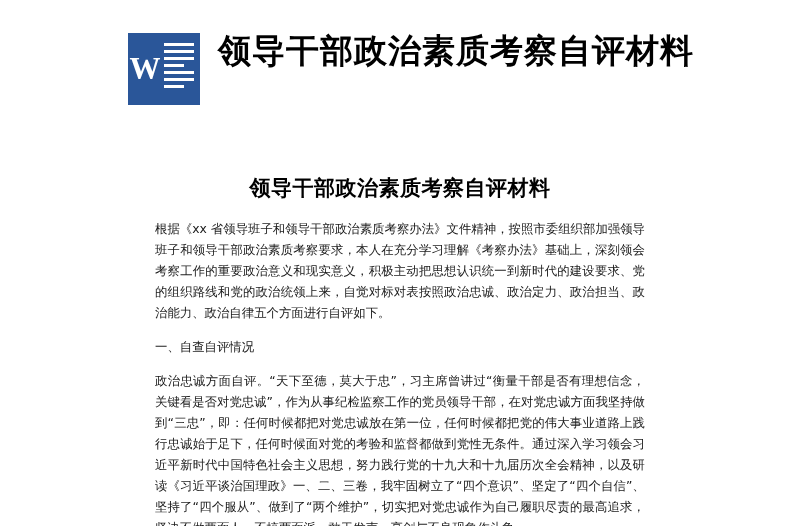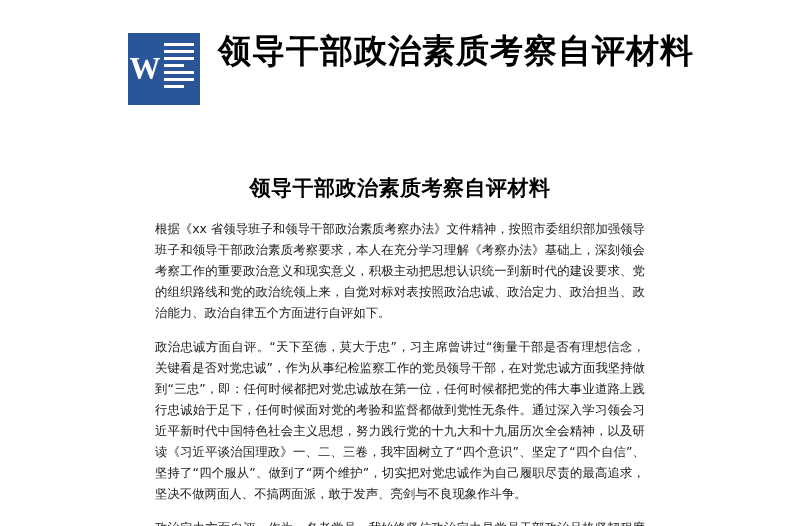--- a/index.html
+++ b/index.html
@@ -131,18 +131,19 @@
           <i class="short"></i>
       </div>
     </div>
     <div class="doc-title">领导干部政治素质考察自评材料</div>
   </div>
 
   <div class="sheet">
     <div class="sheet-title">领导干部政治素质考察自评材料</div>
     <div class="body-text">
       <p>根据《xx 省领导班子和领导干部政治素质考察办法》文件精神，按照市委组织部加强领导班子和领导干部政治素质考察要求，本人在充分学习理解《考察办法》基础上，深刻领会考察工作的重要政治意义和现实意义，积极主动把思想认识统一到新时代的建设要求、党的组织路线和党的政治统领上来，自觉对标对表按照政治忠诚、政治定力、政治担当、政治能力、政治自律五个方面进行自评如下。</p>
+      <p>一、自查自评情况</p>
       <p>政治忠诚方面自评。“天下至德，莫大于忠”，习主席曾讲过“衡量干部是否有理想信念，关键看是否对党忠诚”，作为从事纪检监察工作的党员领导干部，在对党忠诚方面我坚持做到“三忠”，即：任何时候都把对党忠诚放在第一位，任何时候都把党的伟大事业道路上践行忠诚始于足下，任何时候面对党的考验和监督都做到党性无条件。通过深入学习领会习近平新时代中国特色社会主义思想，努力践行党的十九大和十九届历次全会精神，以及研读《习近平谈治国理政》一、二、三卷，我牢固树立了“四个意识”、坚定了“四个自信”、坚持了“四个服从”、做到了“两个维护”，切实把对党忠诚作为自己履职尽责的最高追求，坚决不做两面人、不搞两面派，敢于发声、亮剑与不良现象作斗争。</p>
       <p>政治定力方面自评。作为一名老党员，我始终坚信政治定力是党员干部政治品格坚韧程度的主要体现，是一个人政治品质素养的真实反映，涵养政治定力是我们每个领导干部必须终身修炼的必修课。在保持政治定力方面，我始终保持头脑清醒，第一，坚守共产党人的政治</p>
     </div>
   </div>
 
 </div>
 
 </body></html>

